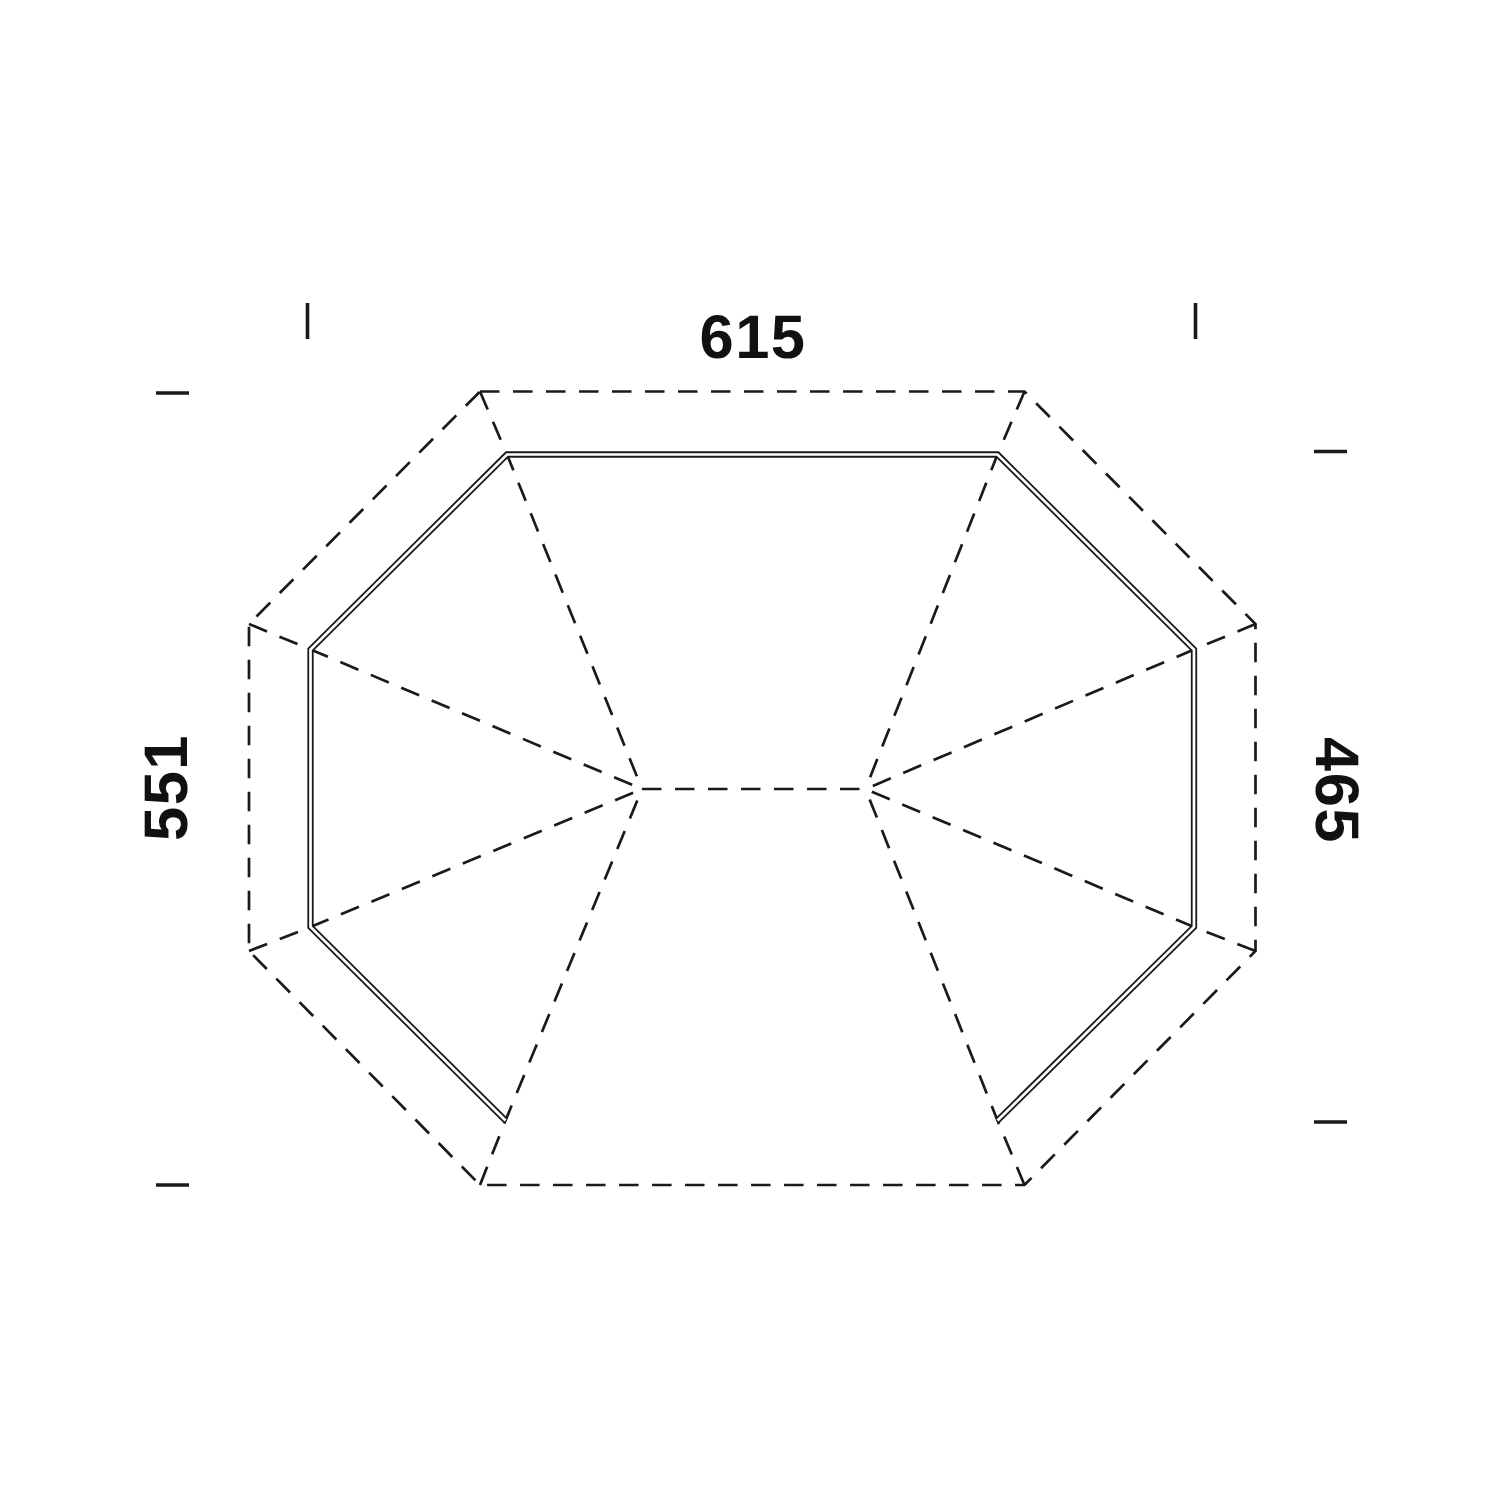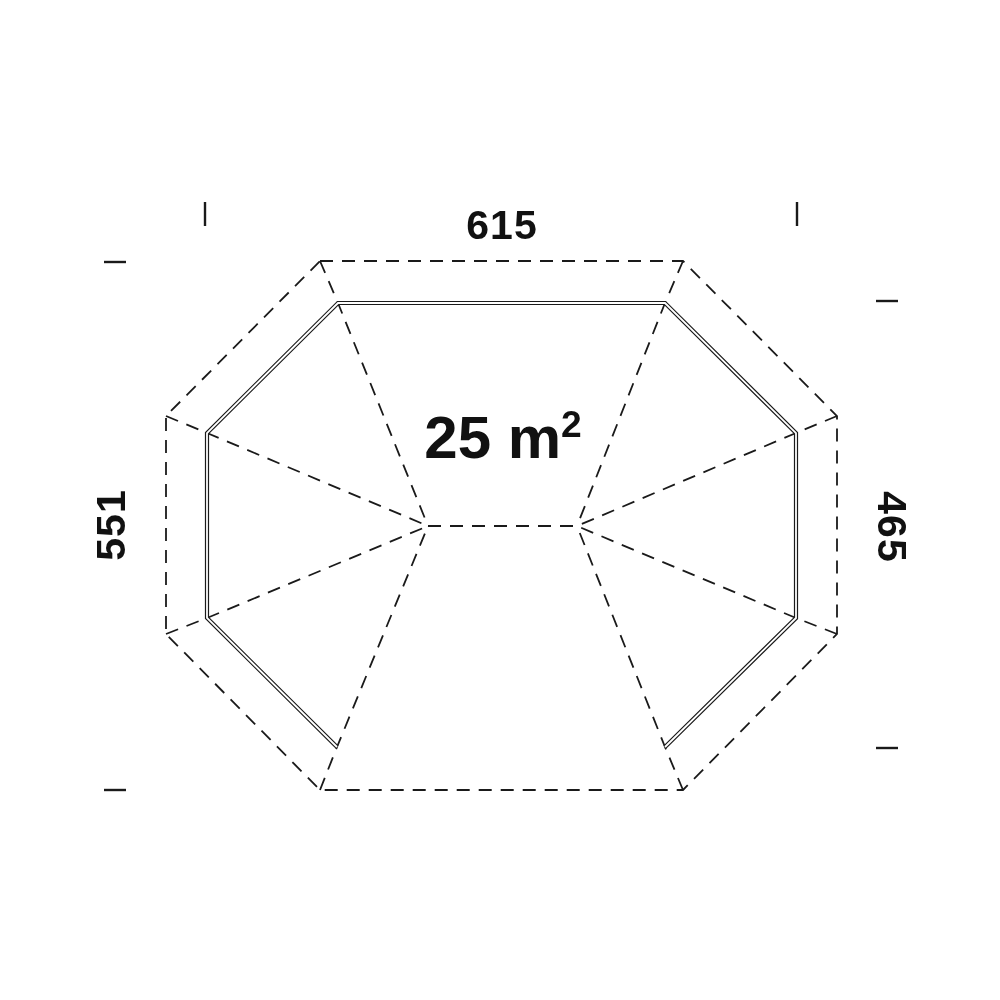--- a/index.html
+++ b/index.html
@@ -72,14 +72,13 @@
       <line x1="876" y1="301" x2="898" y2="301" stroke="#1a1a1a" stroke-width="2.4"></line>
       <line x1="876" y1="748" x2="898" y2="748" stroke="#1a1a1a" stroke-width="2.4"></line>
     </svg>
 
   <div class="dim dim-top">615</div>
 
   <div class="dim dim-left">551</div>
 
   <div class="dim dim-right">465</div>
 
-  <div class="area"><span>25 m</span><sup>2</sup></div>
 </div>
 
 </body></html>

